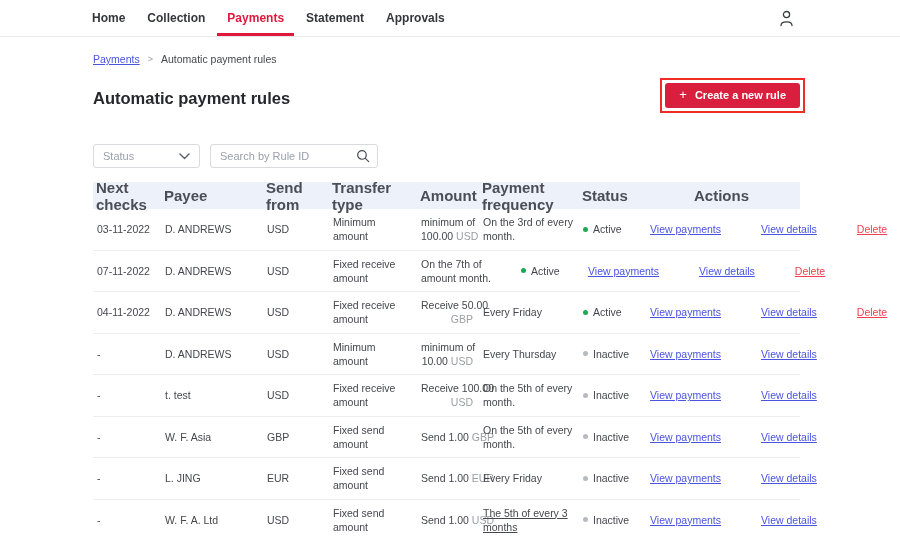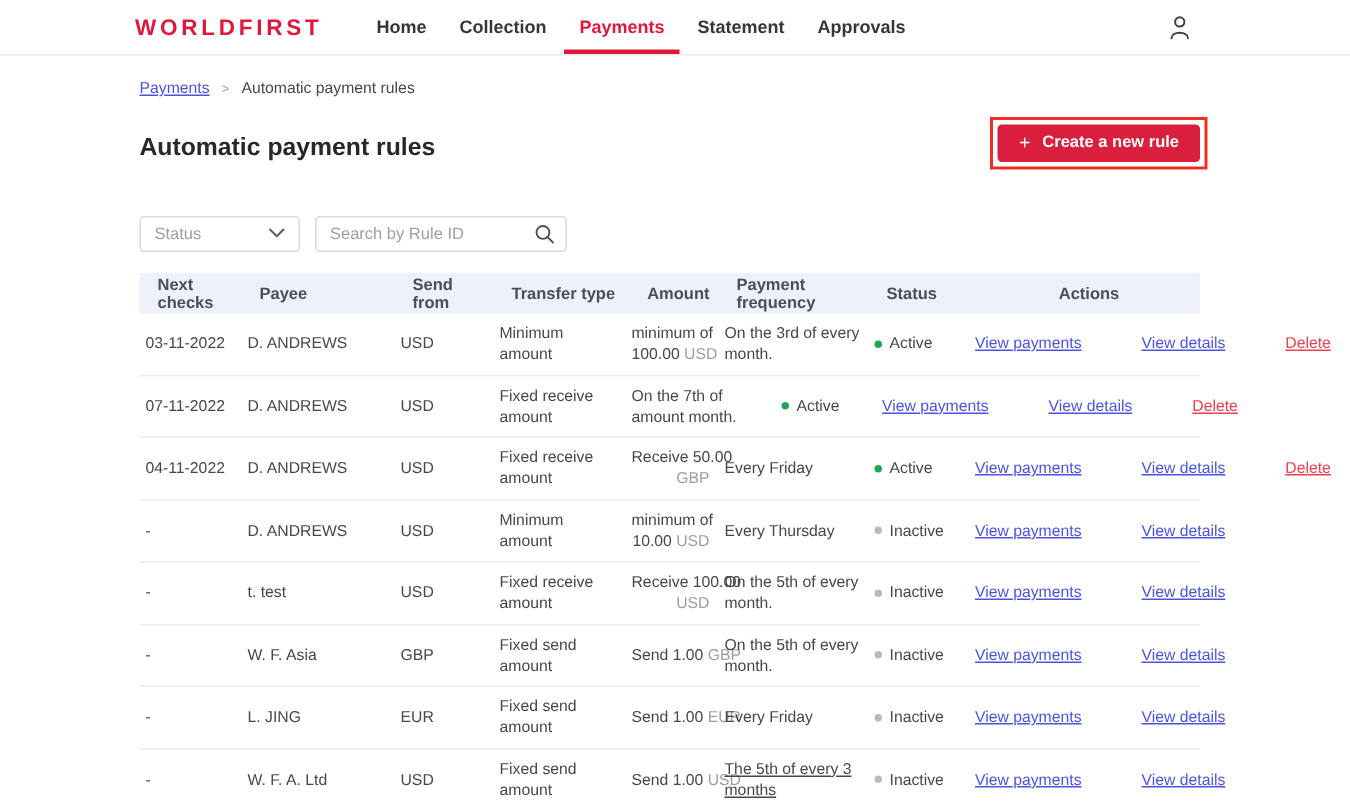--- a/index.html
+++ b/index.html
@@ -43,39 +43,38 @@
     padding:0 9px; font-size:11px; color:#9aa0a8; cursor:pointer; background:#fff; }
   .search-box { position:relative; width:168px; height:24px;border-radius:12px; }
   .search-box input { width:100%; height:100%; border:1px solid #d8dade; border-radius:3px;
     padding:0 28px 0 9px; font-size:11px; color:#45474d; outline:none; font-family:inherit; }
   .search-box input::placeholder { color:#9aa0a8; }
   .search-icon { position:absolute; right:8px; top:5px; cursor:pointer; }
 
   
   .table { margin-top:14px; width:707px; }
   .thead { display:flex; align-items:center; height:27px; background:#edf1f9; }
-  .th { font-size:11px; font-weight:bold; color:#4a4e57; padding:0 6px 0 12px; }
+  .th { font-size:15px; font-weight:bold; color:#4a4e57; padding:0 6px 0 3px; }
   .th.right, .td.right { text-align:right; }
   .tr { display:flex; align-items:center; min-height:41.5px; border-bottom:1px solid #ededf0; }
   .td { font-size:10.5px; color:#45474d; padding:2px 6px 2px 4px; line-height:1.35; }
   .amount-line { white-space:nowrap; }
   .currency { color:#9a9da3; }
   .status-cell { display:flex; align-items:center; column-gap:5px; }
   .dot { width:5px; height:5px; border-radius:50%; flex:none; }
   .dot.on { background:#1fa854; }
   .dot.off { background:#b7bac0; }
   .actions-cell { display:flex; align-items:center; column-gap:11px; white-space:nowrap;gap:40px; }
   .link { font-size:10.5px; color:#4a54e1; text-decoration:underline; cursor:pointer; }
   .link.delete { color:#f0414d; }
 </style>
 </head>
 <body>
 
 <div class="header">
-  <div class="logo">WORLDFIRST</div>
   <div class="nav">
       <div class="nav-item">Home</div>
       <div class="nav-item">Collection</div>
       <div class="nav-item active">Payments</div>
       <div class="nav-item">Statement</div>
       <div class="nav-item">Approvals</div>
     </div>
   <span class="user-icon">
     <svg width="15" height="17" viewBox="0 0 15 17">
       <circle cx="7.5" cy="4.6" r="3.1" fill="none" stroke="#3a3d42" stroke-width="1.3"></circle>

